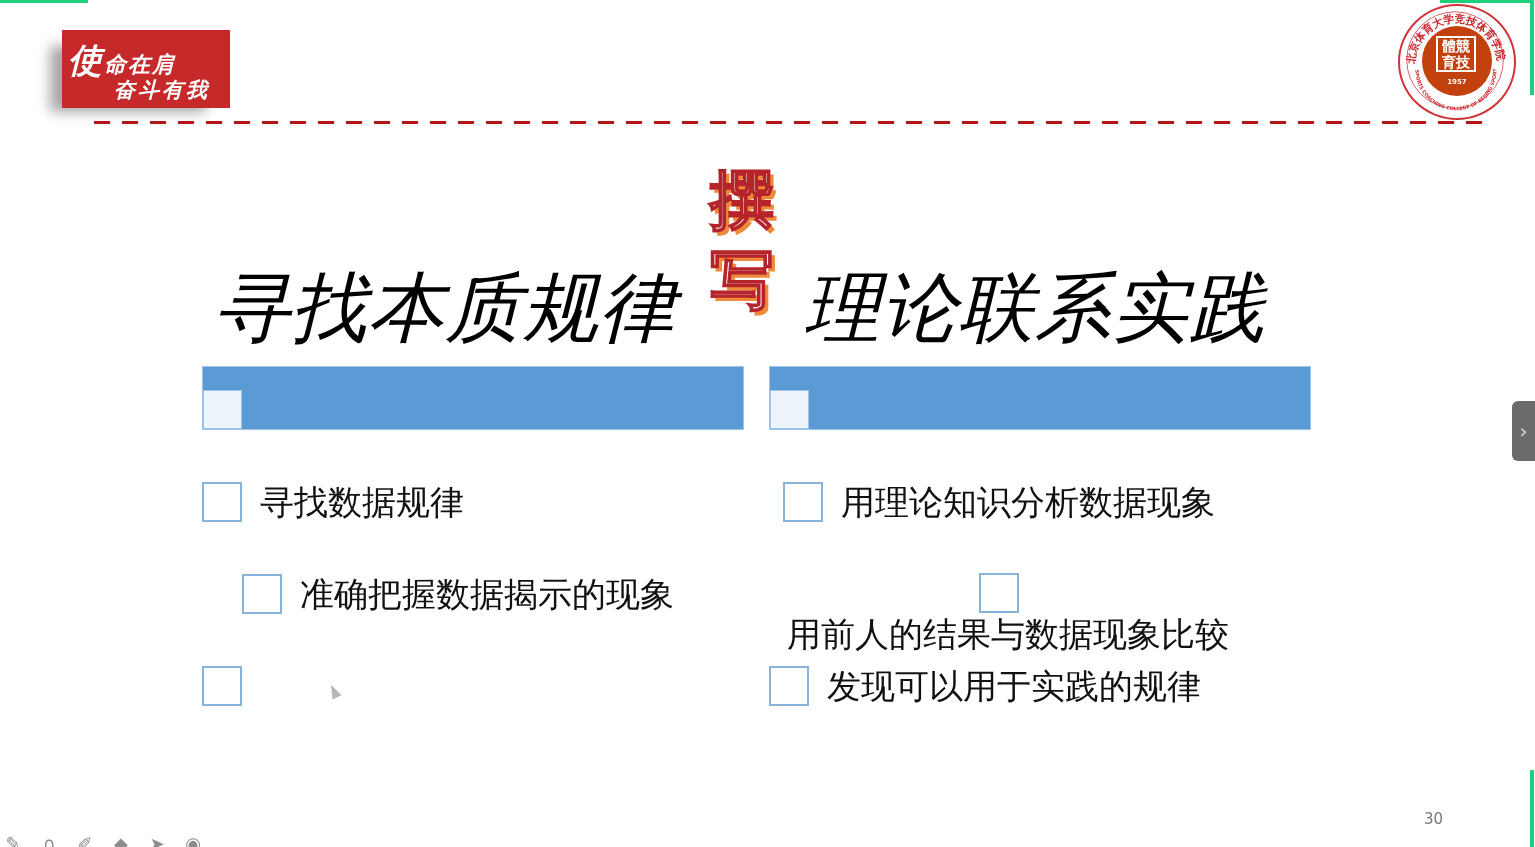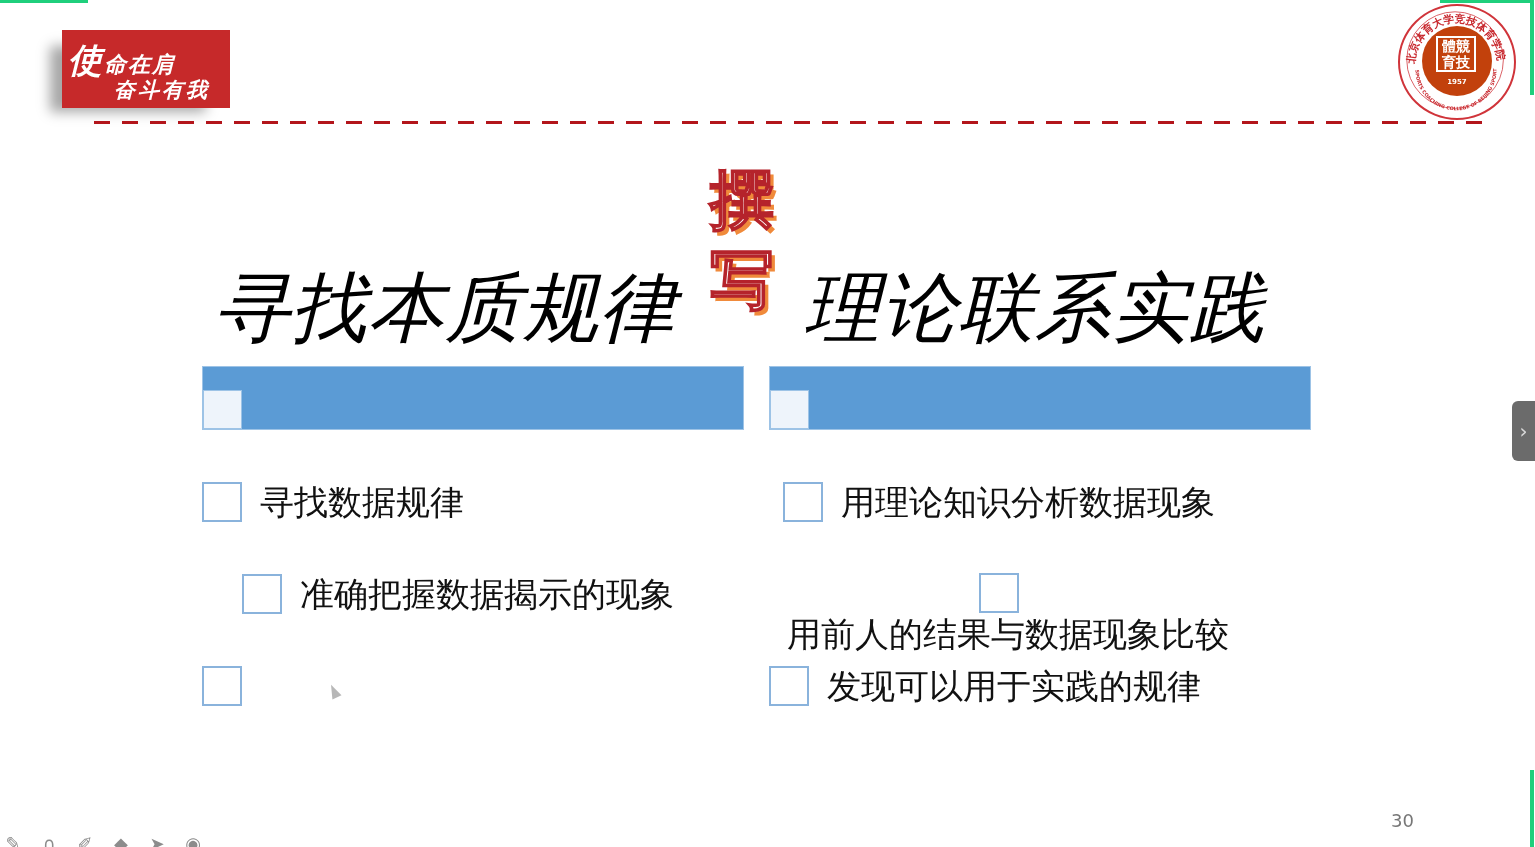--- a/index.html
+++ b/index.html
@@ -83,21 +83,21 @@
     flex: 0 0 auto;
   }
   .item .text { margin-left: 18px; font-size: 34px; color: #111; white-space: nowrap; line-height: 42px; }
 
   .side-tab {
     position: absolute; left: 1512px; top: 401px; width: 23px; height: 60px;
     background: #6b6b6b; border-radius: 6px 0 0 6px;
     color: #d8d8d8; font-size: 20px; line-height: 60px; text-align: center; cursor: pointer;
   }
 
-  .page-number { position: absolute; left: 1391px; top: 810px; font-size: 18px; color: #777; }
+  .page-number { position: absolute; left: 1424px; top: 810px; font-size: 15px; color: #777; }
 
   .toolbar { position: absolute; left: 2px; top: 833px; height: 14px; display: flex; gap: 14px; }
   .toolbar span { width: 22px; height: 14px; color: #8c8c8c; font-size: 18px; line-height: 22px; overflow: hidden; text-align: center; cursor: pointer; }
 
   .cursor { position: absolute; left: 329px; top: 684px; width: 0; height: 0;
     border-left: 5px solid transparent; border-right: 5px solid transparent; border-bottom: 14px solid #999;
     transform: rotate(-25deg); opacity: 0.7; }
 </style>
 </head>
 <body>

